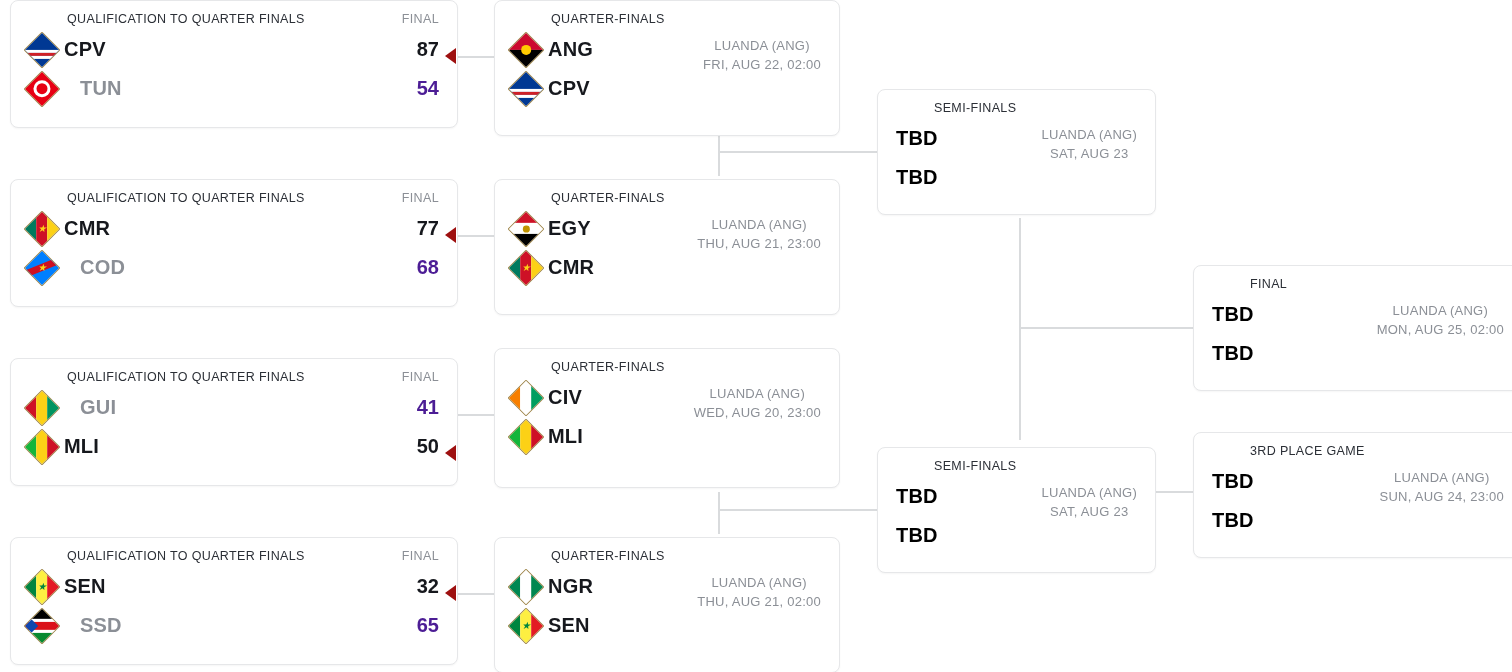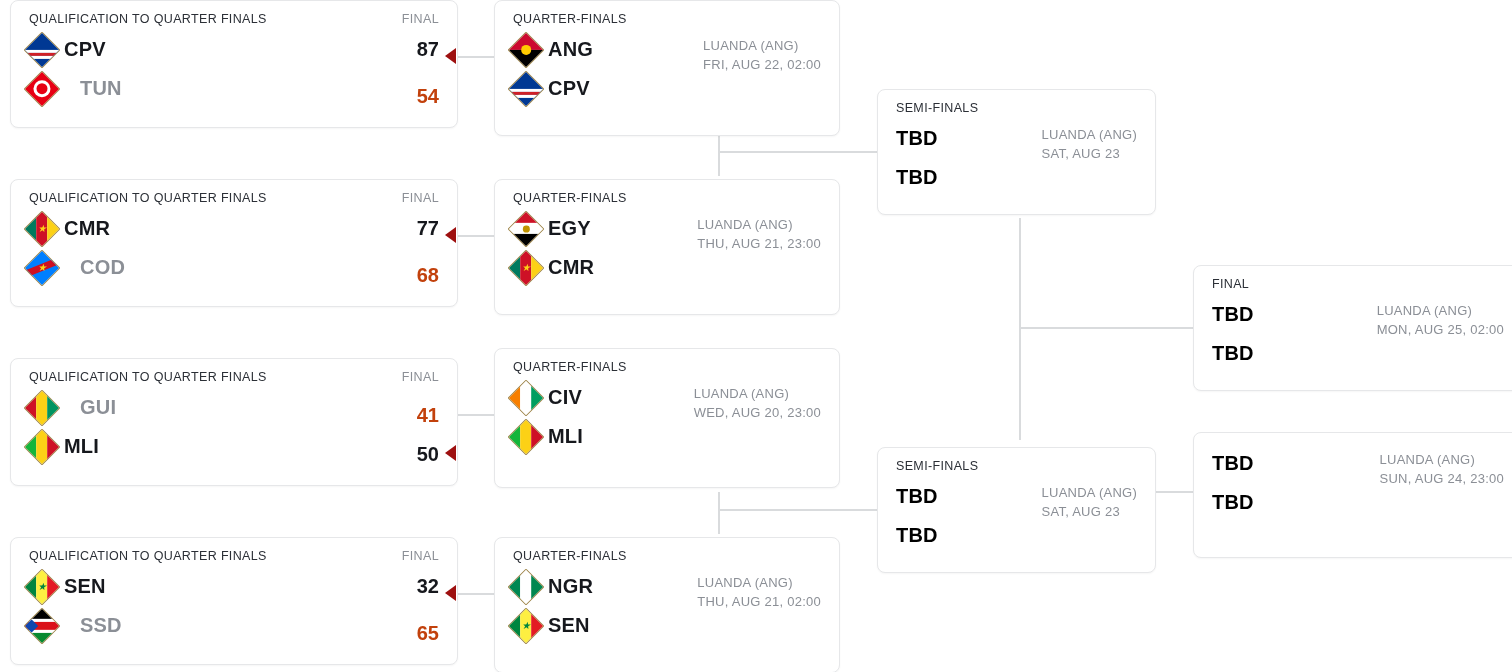--- a/index.html
+++ b/index.html
@@ -21,20 +21,21 @@
     position: absolute;
     background: #ffffff;
     border: 1px solid #e6e7e9;
     border-radius: 8px;
     box-shadow: 0 1px 2px rgba(0,0,0,0.04);
     padding: 11px 18px 14px 18px;
   }
   .card-head {
     display: flex; align-items: flex-end; justify-content: space-between;
     margin-bottom: 4px;
+    margin-left: 38px;
   }
   .card-title {
     font-size: 12.5px; letter-spacing: .35px; font-weight: 400;
     color: #2b2f36; text-transform: uppercase; white-space: nowrap;
   }
   .score-head {
     font-size: 12.5px; letter-spacing: .35px; color: #8b8f96;
     text-transform: uppercase; white-space: nowrap;
   }
 
@@ -47,25 +48,25 @@
   }
   .team-row.loser .team-abbr { color: #8b8f96; margin-left: 16px; }
   .team-abbr.tbd { font-size: 20px; font-weight: bold; color: #000000; }
 
   
   .scores { margin-left: auto; text-align: left; }
   .score-row {
     height: 39px; display: flex; align-items: center; justify-content: flex-end;
     font-size: 20px; font-weight: bold; color: #16181d;
   }
-  .score-row.loser { color: #c2410c; margin-top: 8px; }
+  .score-row.loser { color: #4c1d95; }
 
   
   .meta {
-    margin-left: auto; text-align: left; padding-top: 6px;
+    margin-left: auto; text-align: center; padding-top: 6px;
     font-size: 13px; line-height: 19px; color: #8b8f96;
     letter-spacing: .25px; white-space: nowrap;
   }
 
   
   .winner-arrow {
     position: absolute;
     width: 0; height: 0;
     border-top: 8px solid transparent;
     border-bottom: 8px solid transparent;
@@ -451,20 +452,23 @@
         </div>
       </div>
       <div class="meta">
         <div>LUANDA (ANG)</div>
         <div>MON, AUG 25, 02:00</div>
       </div>
     </div>
   </div>
 
   <div class="card" style="left:1193px; top:432px; width:330px; height:126px;">
+    <div class="card-head">
+      <span class="card-title">3RD PLACE GAME</span>
+    </div>
     <div class="card-body">
       <div class="teams">
         <div class="team-row">
           <span class="team-abbr tbd">TBD</span>
         </div>
         <div class="team-row">
           <span class="team-abbr tbd">TBD</span>
         </div>
       </div>
       <div class="meta">

